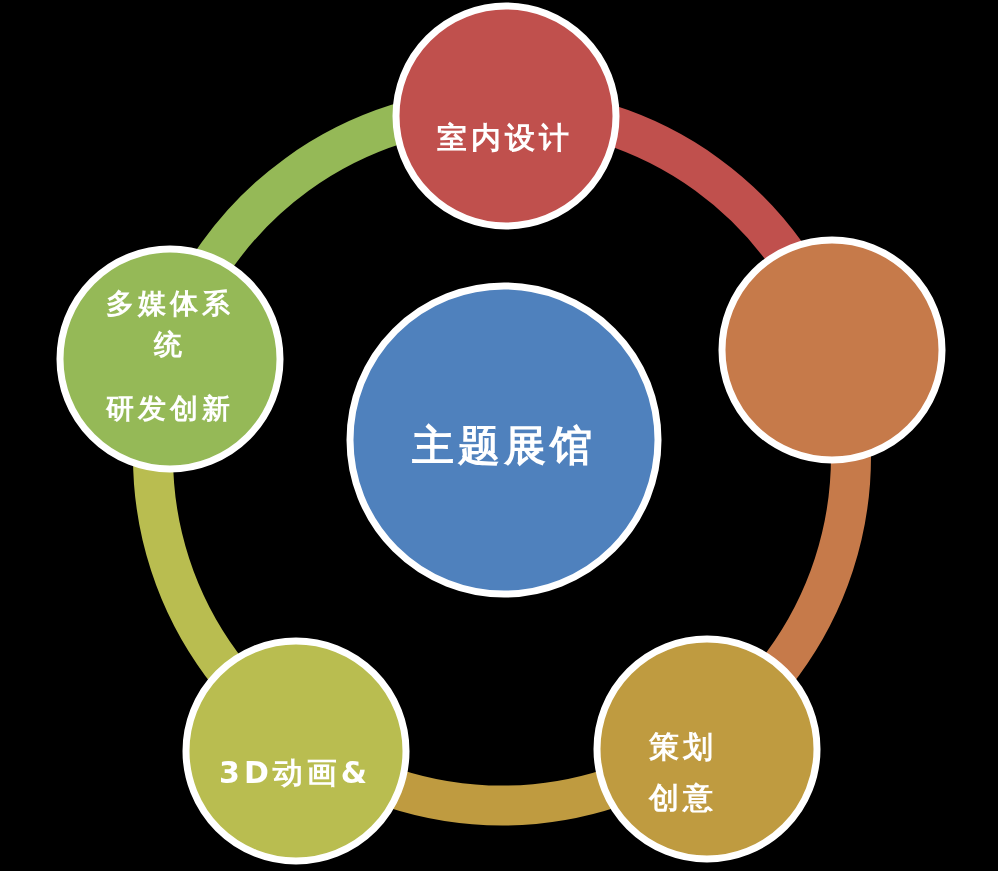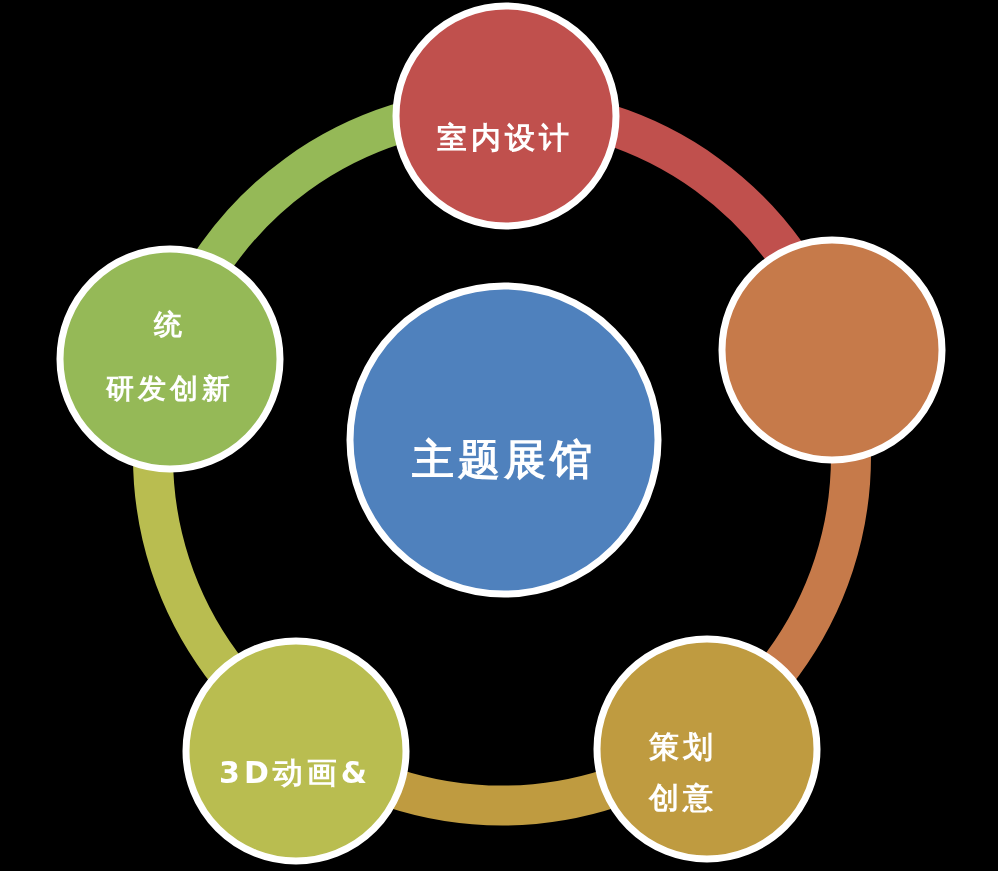--- a/index.html
+++ b/index.html
@@ -43,36 +43,37 @@
 
     <circle class="node-circle" cx="506" cy="116" r="110" fill="#C0504D"></circle>
     <circle class="node-circle" cx="832" cy="350" r="110" fill="#C67A4A"></circle>
     <circle class="node-circle" cx="707" cy="749" r="110" fill="#BF9B40"></circle>
     <circle class="node-circle" cx="296" cy="751" r="110" fill="#B9BD50"></circle>
     <circle class="node-circle" cx="170" cy="359" r="110" fill="#95B957"></circle>
 
     <circle class="node-circle" cx="504" cy="440" r="154" fill="#4F81BD"></circle>
   </svg>
 
-  <div class="label center-label" style="left:504px;top:460px;">
+  <div class="label center-label" style="left:504px;top:446px;">
     <div class="line">主题展馆</div>
   </div>
 
   <div class="label node-label" style="left:505px;top:112px;">
     <div class="line">室内设计</div>
   </div>
 
 
   <div class="label node-label" style="left:683px;top:747px;">
     <div class="line">策划</div>
     <div class="line">创意</div>
   </div>
 
   <div class="label node-label" style="left:295px;top:747px;">
     <div class="line">3D动画&amp;</div>
   </div>
 
   <div class="label node-label-small" style="left:170px;top:356px;">
+    <div class="line">多媒体系</div>
     <div class="line">统</div>
     <div class="line para-gap">研发创新</div>
   </div>
 
 </div>
 
 </body></html>

